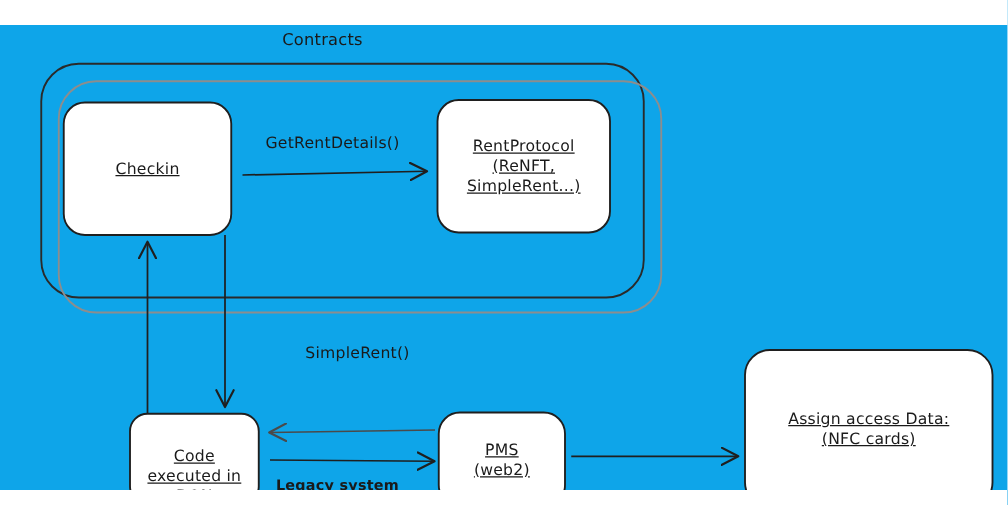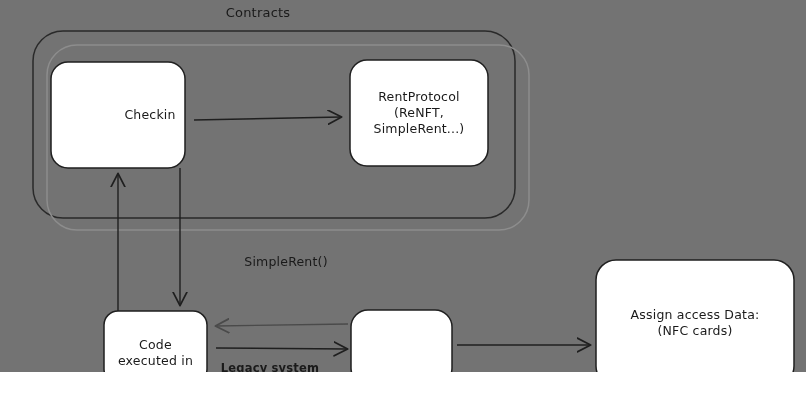--- a/index.html
+++ b/index.html
@@ -7,22 +7,23 @@
     padding: 0;
     background: #ffffff;
   }
   body {
     font-family: "DejaVu Sans", sans-serif;
   }
   #canvas {
     position: relative;
     width: 806px;
     height: 372px;
-    background: #737373;
+    background: #0ea5e9;
     overflow: hidden;
+    margin-top: 20px;
   }
   #diagram-svg {
     position: absolute;
     left: 0;
     top: 0;
     width: 806px;
     height: 404px;
   }
   .label {
     position: absolute;
@@ -32,20 +33,21 @@
     line-height: 1.28;
     letter-spacing: 0.2px;
     white-space: pre-line;
     user-select: none;
   }
   .node-label {
     font-size: 12.5px;
     display: flex;
     align-items: center;
     justify-content: center;
+    text-decoration: underline;
   }
   .edge-label {
     font-size: 12.5px;
   }
   .title-label {
     font-size: 13px;
   }
   .small-edge-label {
     font-size: 11.5px;
     line-height: 1.35;
@@ -89,34 +91,37 @@
 
     <line x1="348" y1="324" x2="216" y2="326" stroke="#4a4a4a" stroke-width="1.4" marker-end="url(#arrow-grey)"></line>
 
     <line x1="216" y1="348" x2="347" y2="349" stroke="#1f1f1f" stroke-width="1.4" marker-end="url(#arrow-dark)"></line>
 
     <line x1="457" y1="345" x2="590" y2="345" stroke="#1f1f1f" stroke-width="1.4" marker-end="url(#arrow-dark)"></line>
   </svg>
 
   <div class="label title-label" style="left:178px; top:5px; width:160px;">Contracts</div>
 
-  <div class="label node-label" style="left:51px; top:62px; width:134px; height:106px;padding-left:32px;">Checkin</div>
+  <div class="label node-label" style="left:51px; top:62px; width:134px; height:106px;">Checkin</div>
 
   <div class="label node-label" style="left:350px; top:60px; width:138px; height:106px;">RentProtocol
 (ReNFT,
 SimpleRent...)</div>
 
   <div class="label node-label" style="left:104px; top:325px; width:103px; height:72px;">Code
 executed in
 DON</div>
 
+  <div class="label node-label" style="left:351px; top:310px; width:101px; height:75px;">PMS
+(web2)</div>
 
   <div class="label node-label" style="left:596px; top:260px; width:198px; height:126px;">Assign access Data:
 (NFC cards)</div>
 
+  <div class="label edge-label" style="left:186px; top:86px; width:160px;">GetRentDetails()</div>
 
 
   <div class="label edge-label" style="left:206px; top:254px; width:160px;">SimpleRent()</div>
 
   <div class="label small-edge-label" style="left:208px; top:361px; width:124px;">Legacy system
 HTTP request</div>
 
 </div>
 
 </body></html>

